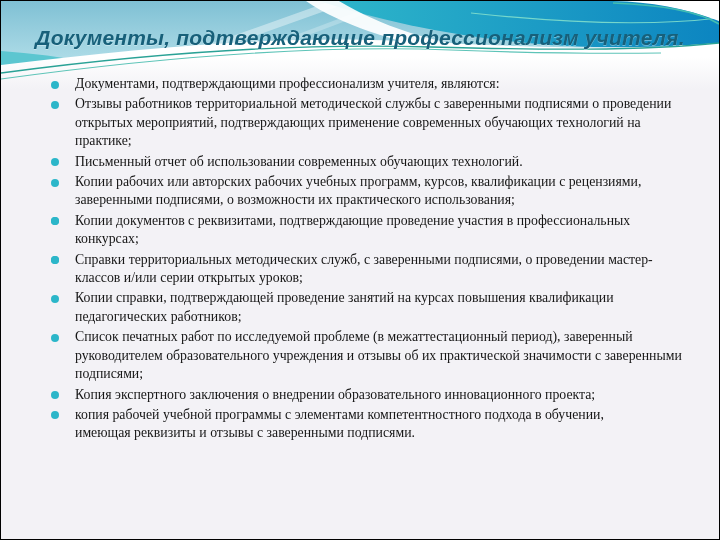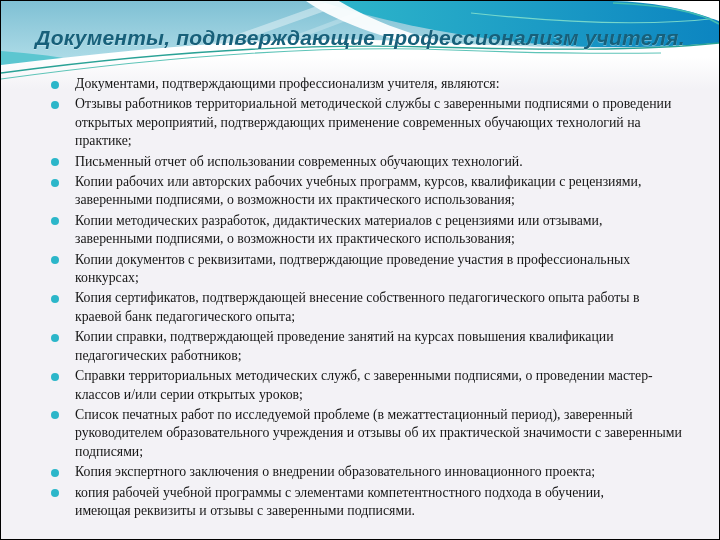--- a/index.html
+++ b/index.html
@@ -122,42 +122,40 @@
         <span class="bullet-text">Письменный отчет об использовании современных обучающих технологий.</span>
       </li>
 
       <li class="bullet-item">
         <span class="bullet-dot"></span>
         <span class="bullet-text">Копии рабочих или авторских рабочих учебных программ, курсов, квалификации с рецензиями, заверенными подписями, о возможности их практического использования;</span>
       </li>
 
       <li class="bullet-item">
         <span class="bullet-dot"></span>
-        <span class="bullet-text">Копии методических разработок, дидактических материалов с рецензиями или отзывами, заверенными подписями, о возможности их практического использования;</span>
       </li>
 
 
       <li class="bullet-item">
         <span class="bullet-dot"></span>
         <span class="bullet-text">Копии документов с реквизитами, подтверждающие проведение участия в профессиональных конкурсах;</span>
       </li>
 
       <li class="bullet-item">
         <span class="bullet-dot"></span>
-        <span class="bullet-text">Копия сертификатов, подтверждающей внесение собственного педагогического опыта работы в краевой банк педагогического опыта;</span>
+      </li>
+
+      <li class="bullet-item">
+        <span class="bullet-dot"></span>
+        <span class="bullet-text">Справки территориальных методических служб, с заверенными подписями, о проведении мастер-классов и/или серии открытых уроков;</span>
       </li>
 
       <li class="bullet-item">
         <span class="bullet-dot"></span>
         <span class="bullet-text">Копии справки, подтверждающей проведение занятий на курсах повышения квалификации педагогических работников;</span>
-      </li>
-
-      <li class="bullet-item">
-        <span class="bullet-dot"></span>
-        <span class="bullet-text">Справки территориальных методических служб, с заверенными подписями, о проведении мастер-классов и/или серии открытых уроков;</span>
       </li>
 
       <li class="bullet-item">
         <span class="bullet-dot"></span>
         <span class="bullet-text">Список печатных работ по исследуемой проблеме (в межаттестационный период), заверенный руководителем образовательного учреждения и отзывы об их практической значимости с заверенными подписями;</span>
       </li>
 
       <li class="bullet-item">
         <span class="bullet-dot"></span>
         <span class="bullet-text">Копия экспертного заключения о внедрении образовательного инновационного проекта;</span>

